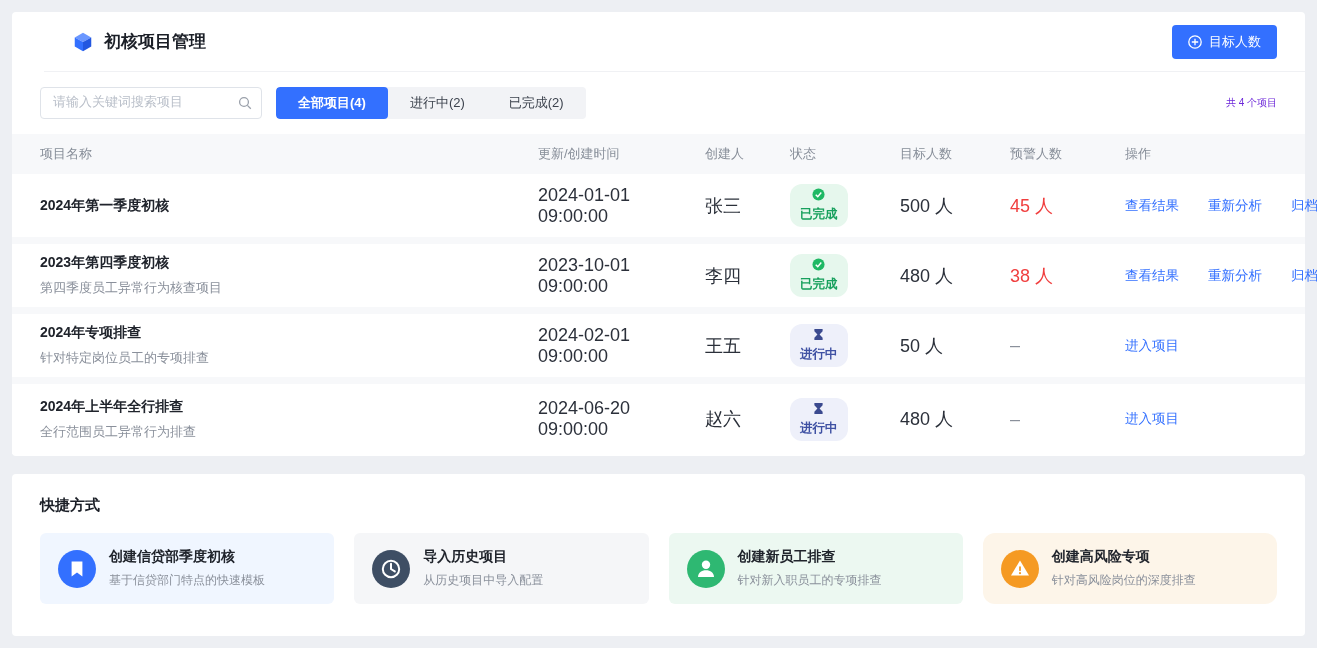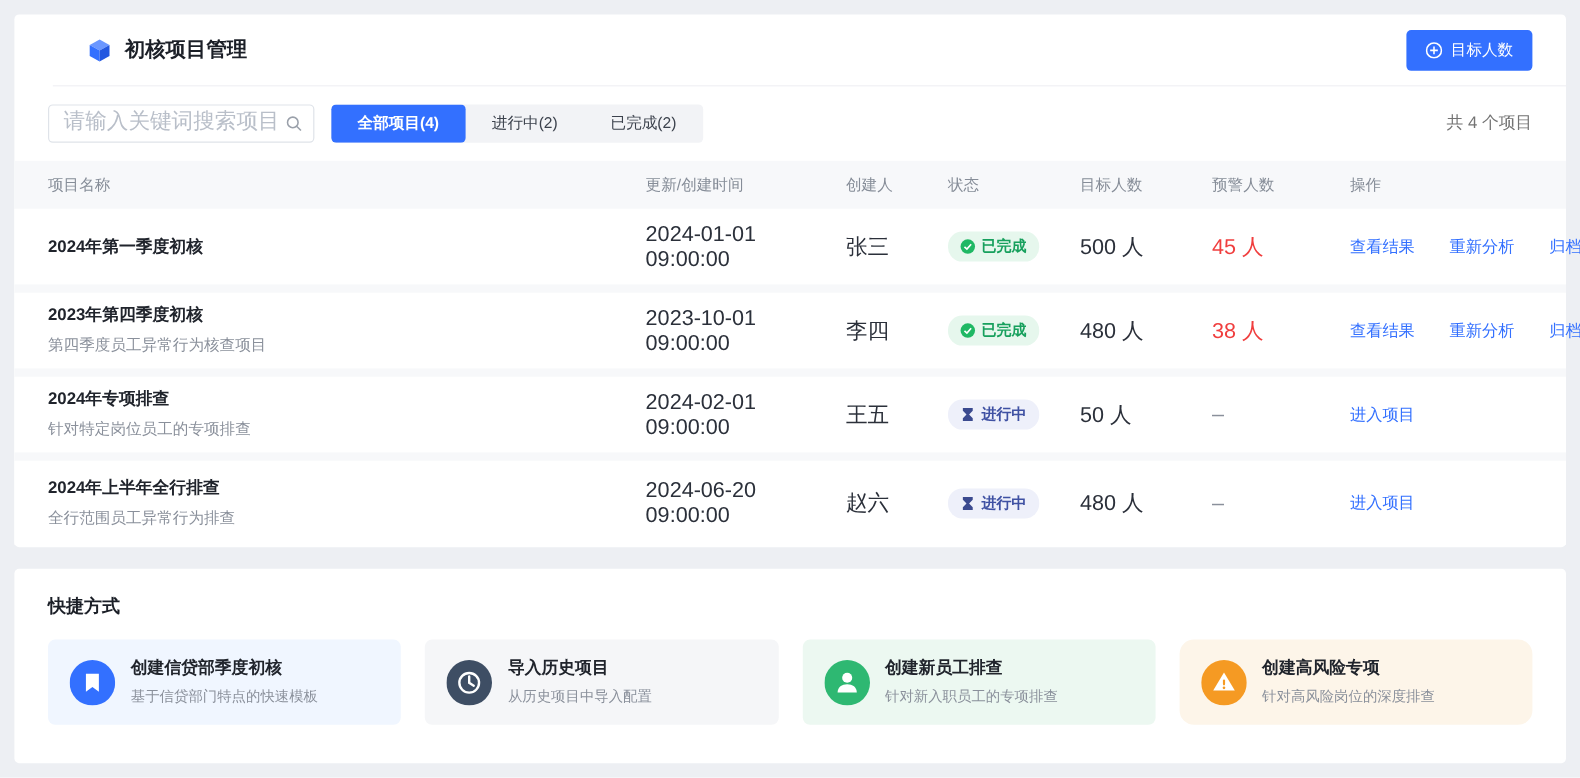--- a/index.html
+++ b/index.html
@@ -29,54 +29,54 @@
   }
   .plus-icon { width: 14px; height: 14px; display: inline-flex; }
 
   
   .toolbar { display: flex; align-items: center; padding: 15px 28px 15px 28px; }
   .search-box {
     position: relative; width: 222px; height: 32px;
   }
   .search-box input {
     width: 100%; height: 100%; border: 1px solid #dfe3e9; border-radius: 4px;
-    padding: 0 30px 4px 12px; font-size: 18px; color: #333; outline: none;
+    padding: 0 30px 4px 12px; font-size: 13px; color: #333; outline: none;
     font-family: inherit;
   }
   .search-box input::placeholder { color: #b9bfc9; }
   .search-icon { position: absolute; right: 10px; top: 9px; width: 14px; height: 14px; }
   .tabs { display: flex; margin-left: 14px; background: #f2f3f6; border-radius: 4px; overflow: hidden; }
   .tab {
     height: 32px; padding: 0 22px; display: inline-flex; align-items: center;
     font-size: 13px; color: #3c424d; background: transparent; border: none;
     cursor: pointer; border-radius: 4px; font-family: inherit;
   }
   .tab.active { background: #3370ff; color: #fff; font-weight: bold; }
-  .total-count { margin-left: auto; font-size: 14px; color: #737373; }
+  .total-count { margin-left: auto; font-size: 10px; color: #6d28d9; }
 
   
   .ptable { padding-bottom: 2px; }
   .grid-row {
     display: grid;
     grid-template-columns: 498px 167px 85px 110px 110px 115px 1fr;
     align-items: center;
     padding: 0 28px;
   }
   .thead { background: #f7f8fa; height: 40px; }
   .thead .th { font-size: 13px; color: #868d98; }
   .trow { height: 70px; background: #fff; }
   .trow:not(:last-child) { border-bottom: 7px solid #f7f8fa; }
   .proj-name { font-size: 14px; font-weight: bold; color: #20242c; }
   .proj-desc { font-size: 13px; color: #8a909b; margin-top: 7px; }
   .cell { font-size: 18px; color: #2b303a; }
   .cell.warn { color: #f03e3e; }
   .cell.dash { color: #8a909b; }
   .badge {
     display: inline-flex; align-items: center; gap: 5px;
-    padding: 4px 10px; border-radius: 12px; font-size: 12.5px;
+    padding: 4px 10px; border-radius: 12px; font-size: 12.5px; flex-direction: column;
   }
   .badge svg { width: 13px; height: 13px; }
   .badge.done { background: #e6f7ed; color: #17a05d; font-weight: bold; }
   .badge.progress { background: #eef0fa; color: #3f51a3; font-weight: bold; text-align: center; }
   .actions { display: flex; gap: 29px; }
   .action-link { font-size: 13.5px; color: #3370ff; text-decoration: none; cursor: pointer; white-space: nowrap; }
 
   
   .shortcuts-card { padding: 22px 28px 26px 28px; flex: 1; }
   .shortcuts-title { font-size: 15px; font-weight: bold; color: #1b1f27; }

